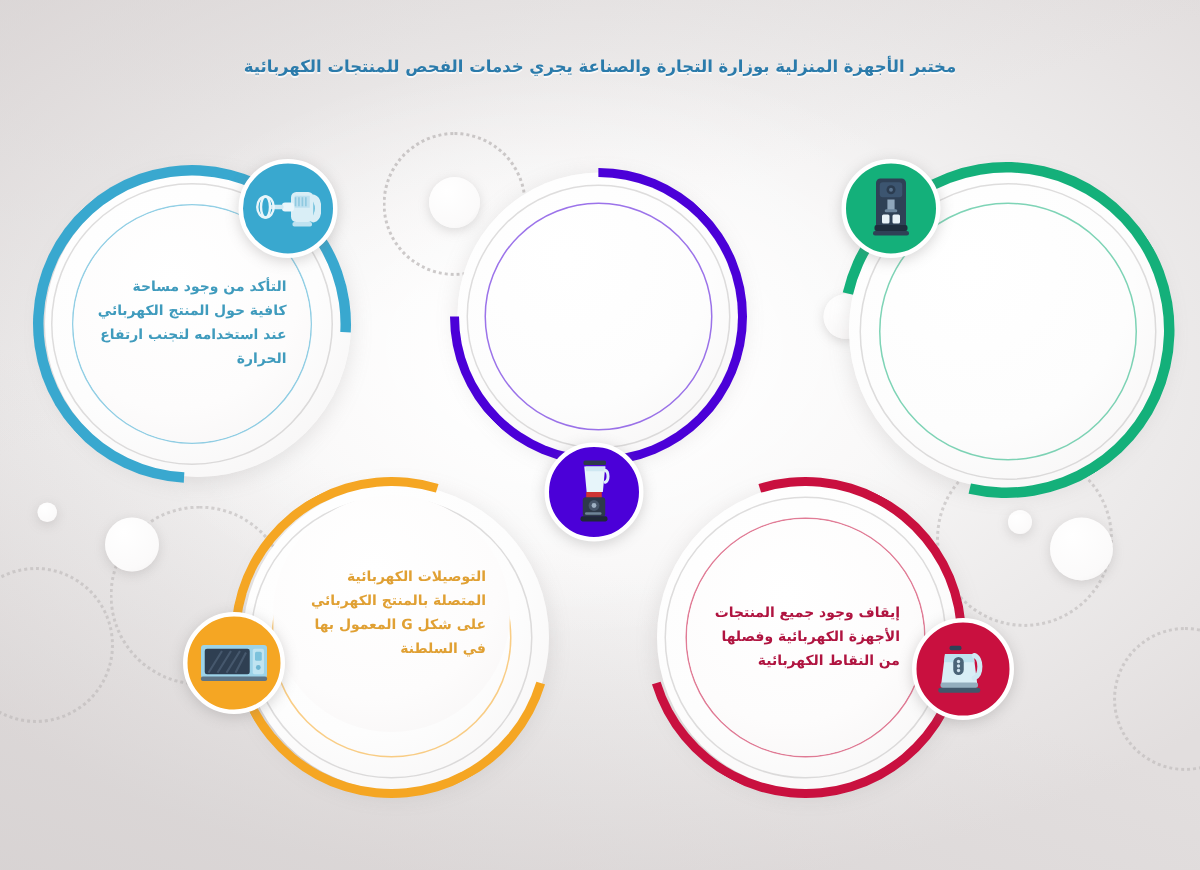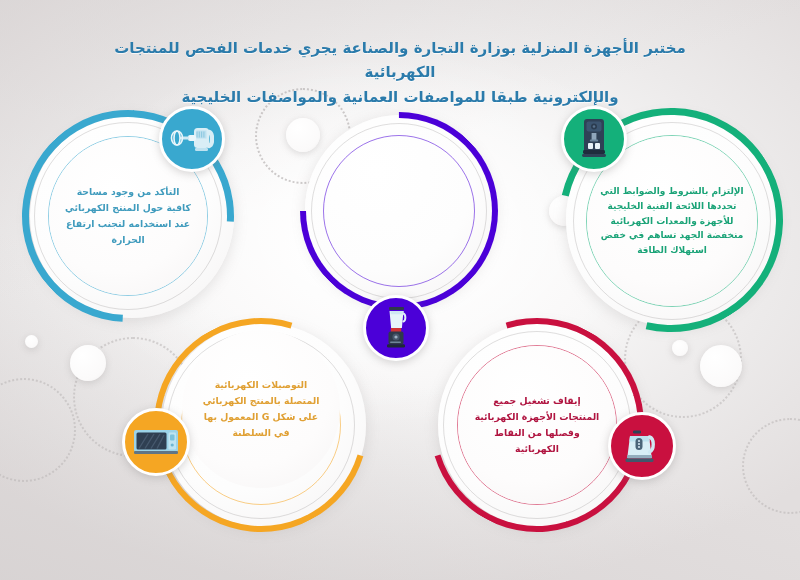--- a/index.html
+++ b/index.html
@@ -26,21 +26,21 @@
 
   
   #title{
     position:absolute; top:36px; left:0; right:0;
     text-align:center;
     padding:0 78px;
     z-index:40;
   }
   #title .line{
     display:block;
-    font-size:15px;
+    font-size:11px;
     font-weight:bold;
     line-height:1.62;
     letter-spacing:.1px;
     color:#2b7bab;
     text-shadow:0 1px 0 rgba(255,255,255,.7);
   }
 
   
   .node{
     position:absolute;
@@ -76,21 +76,20 @@
     opacity:.55;
   }
   
   .disc{
     position:absolute;
     border-radius:50%;
     background:radial-gradient(circle at 42% 32%, #ffffff 0%, #fdfcfc 60%, #f6f4f4 100%);
     display:flex; align-items:center; justify-content:center;
   }
   .ctext{
-    text-align:center;
     font-size:9.3px;
     font-weight:bold;
     line-height:1.72;
     padding:0 16px;
     color:currentColor;
   }
 
   
   .badge{
     position:absolute;
@@ -136,21 +135,20 @@
 <div class="deco-dot" style="left:672px;top:340px;width:16px;height:16px;"></div>
 <div class="deco-arc" style="left:624px;top:300px;width:118px;height:118px;"></div>
 
 <div class="deco-dot" style="left:25px;top:335px;width:13px;height:13px;"></div>
 <div class="deco-arc" style="left:-28px;top:378px;width:104px;height:104px;"></div>
 <div class="deco-arc" style="left:742px;top:418px;width:96px;height:96px;"></div>
 <div class="deco-dot" style="left:549px;top:196px;width:30px;height:30px;"></div>
 
 <div id="title">
   <span class="line">مختبر الأجهزة المنزلية بوزارة التجارة والصناعة يجري خدمات الفحص للمنتجات الكهربائية</span>
-  <span class="line">والإلكترونية طبقا للمواصفات العمانية والمواصفات الخليجية</span>
 </div>
 
 <div class="node" style="left:22px;top:110px;width:260px;height:212px;color:#39a8cf;">
   <div class="blob" style="left:8px;top:4px;width:204px;height:204px;"></div>
   <div class="ring-outer" style="left:0px;top:0px;width:212px;height:212px;border-width:7px;border-color:#39a8cf #39a8cf transparent #39a8cf;transform:rotate(-42deg);"></div>
   <div class="ring-hair" style="left:12px;top:12px;width:188px;height:188px;"></div>
   <div class="ring-inner" style="left:26px;top:26px;width:160px;height:160px;"></div>
   <div class="disc" style="left:27px;top:27px;width:158px;height:158px;color:#3f9bbd;">
     <div class="ctext">التأكد من وجود مساحة كافية حول المنتج الكهربائي عند استخدامه لتجنب ارتفاع الحرارة</div>
   </div>
@@ -192,23 +190,20 @@
       </svg>
     </span>
   </div>
 </div>
 
 <div class="node" style="left:548px;top:108px;width:250px;height:225px;color:#14b07a;">
   <div class="blob" style="left:18px;top:6px;width:212px;height:212px;"></div>
   <div class="ring-outer" style="left:11px;top:0px;width:224px;height:224px;border-width:7px;border-color:#14b07a #14b07a transparent #14b07a;transform:rotate(58deg);"></div>
   <div class="ring-hair" style="left:25px;top:14px;width:198px;height:198px;"></div>
   <div class="ring-inner" style="left:38px;top:27px;width:172px;height:172px;"></div>
-  <div class="disc" style="left:39px;top:28px;width:170px;height:170px;color:#1aa377;">
-    <div class="ctext" style="font-size:9px;line-height:1.66;padding:0 12px;">الإلتزام بالشروط والضوابط التي تحددها اللائحة الفنية الخليجية للأجهزة والمعدات الكهربائية منخفضة الجهد تساهم في خفض استهلاك الطاقة</div>
-  </div>
   <div class="badge" style="left:13px;top:-2px;width:66px;height:66px;color:#14b07a;">
     <span>
       <svg width="34" height="44" viewBox="0 0 34 44" aria-hidden="true">
         <rect x="7" y="2" width="20" height="34" rx="3" fill="#2f4156"></rect>
         <rect x="9.5" y="4.5" width="15" height="10" rx="2" fill="#3c5570"></rect>
         <circle cx="17" cy="9.5" r="3" fill="#2b3c50"></circle>
         <circle cx="17" cy="9.5" r="1.3" fill="#58718c"></circle>
         <rect x="14.6" y="16" width="4.8" height="7" fill="#8fa6bb"></rect>
         <rect x="12.8" y="22.5" width="8.4" height="2" rx="1" fill="#6e879e"></rect>
         <rect x="11" y="26" width="5" height="6" rx="1" fill="#e8f2f8"></rect>
@@ -242,21 +237,21 @@
     </span>
   </div>
 </div>
 
 <div class="node" style="left:430px;top:318px;width:250px;height:215px;color:#c9103f;">
   <div class="blob" style="left:8px;top:5px;width:204px;height:204px;"></div>
   <div class="ring-outer" style="left:0px;top:0px;width:214px;height:214px;border-width:6.5px;border-color:#c9103f #c9103f transparent #c9103f;transform:rotate(118deg);"></div>
   <div class="ring-hair" style="left:13px;top:13px;width:188px;height:188px;"></div>
   <div class="ring-inner" style="left:27px;top:27px;width:160px;height:160px;"></div>
   <div class="disc" style="left:28px;top:28px;width:158px;height:158px;color:#b01440;">
-    <div class="ctext">إيقاف تشغيل جميع المنتجات الأجهزة الكهربائية وفصلها من النقاط الكهربائية</div>
+    <div class="ctext">إيقاف وجود جميع المنتجات الأجهزة الكهربائية وفصلها من النقاط الكهربائية</div>
   </div>
   <div class="badge" style="left:178px;top:94px;width:68px;height:68px;color:#c9103f;">
     <span>
       <svg width="42" height="38" viewBox="0 0 42 38" aria-hidden="true">
         <path d="M9 9h19l2.5 20H6.5z" fill="#d8eef6"></path>
         <path d="M9 9h19l.7 5.5H8.3z" fill="#bee2ef"></path>
         <path d="M28.5 10c5 1.5 5 13 0 15" fill="none" stroke="#cfe9f3" stroke-width="3.4" stroke-linecap="round"></path>
         <rect x="12" y="3.5" width="8" height="3" rx="1.3" fill="#2f4156"></rect>
         <rect x="14.5" y="11" width="7" height="12" rx="3.5" fill="#4a6478"></rect>
         <circle cx="18" cy="14" r="1.1" fill="#cfe2ee"></circle>

